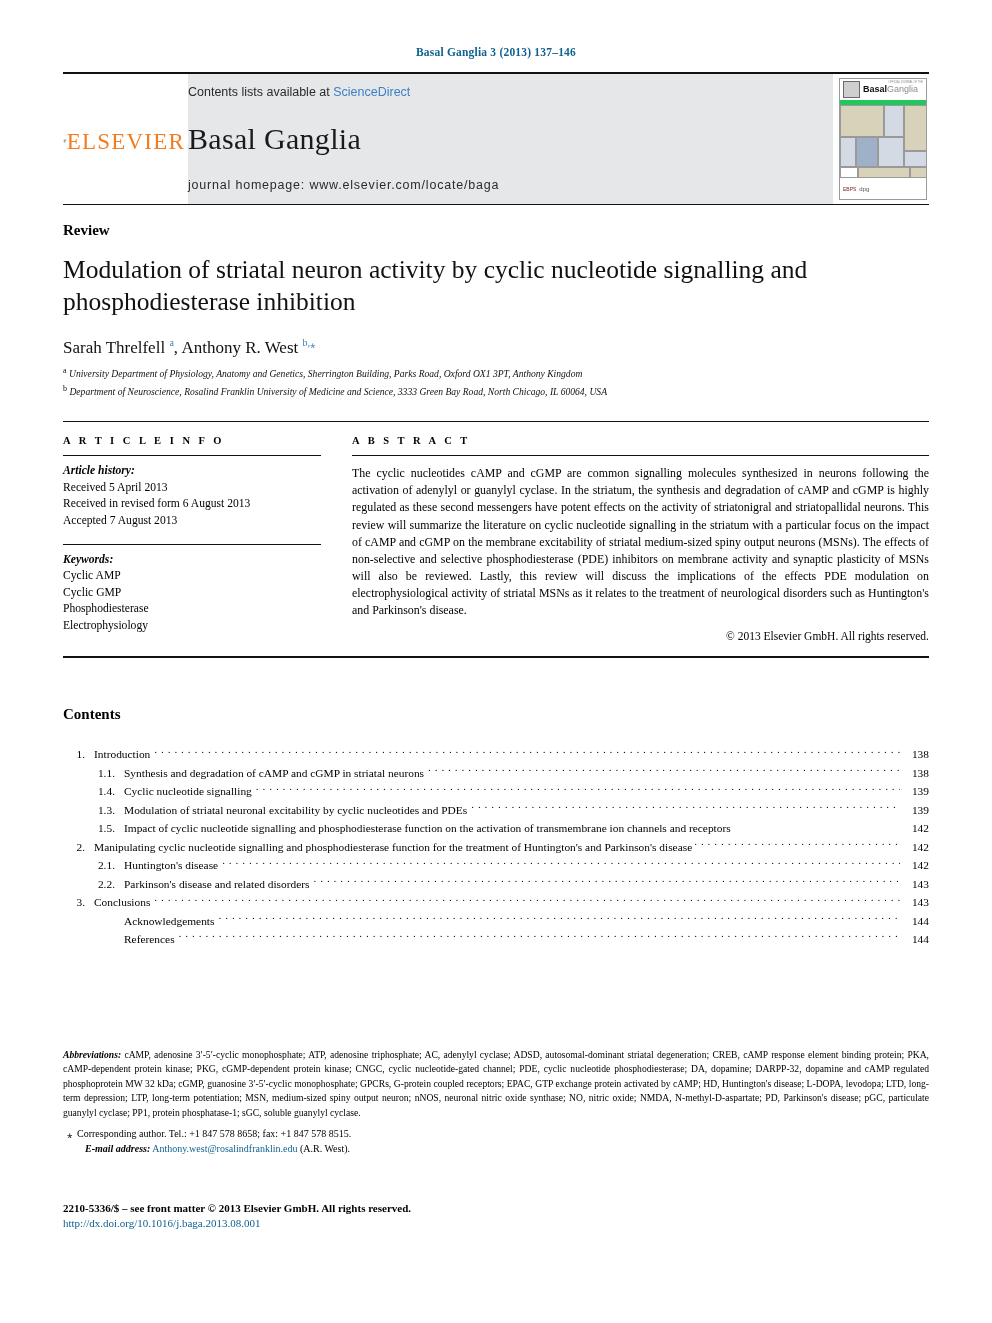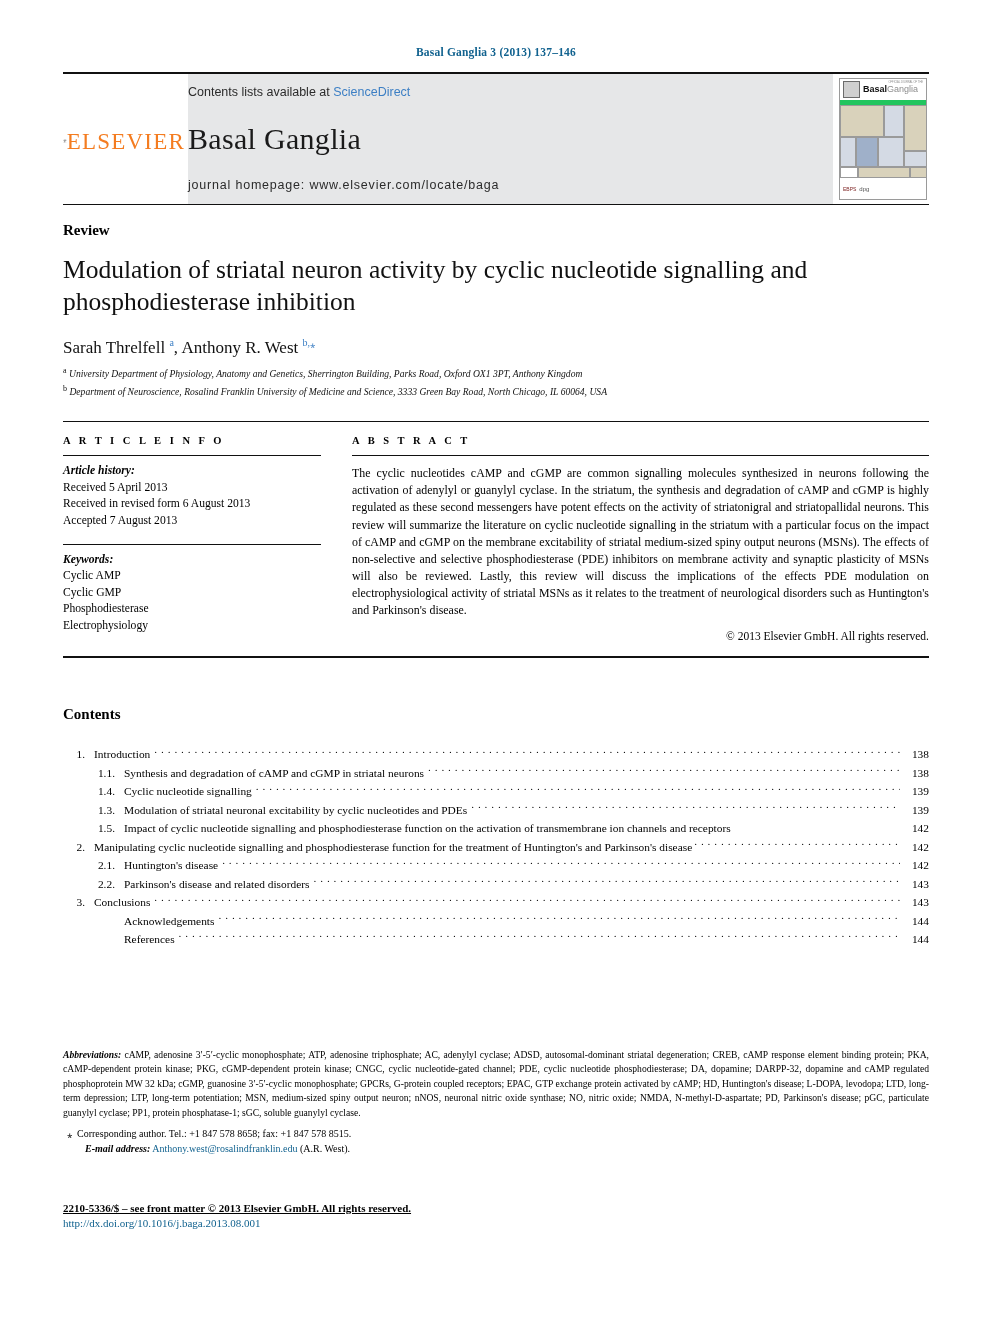--- a/index.html
+++ b/index.html
@@ -304,21 +304,21 @@
   }
   .email-lbl { font-style: italic; font-weight: bold; }
   .email-link { color: #11628f; }
 
   .bottom-block {
     position: absolute;
     left: 63px;
     top: 1202px;
     font-family: "Liberation Serif", serif;
   }
-  .issn-line { font-size: 11px; font-weight: bold; text-decoration: underline; }
+  .issn-line { font-size: 11px; font-weight: bold; }
   .doi-line { font-size: 11px; color: #11628f; margin-top: 3px; }
 </style>
 </head>
 <body>
 
 <div class="page">
 
   <div class="runhead">Basal Ganglia 3 (2013) 137–146</div>
 
   <div class="masthead">

